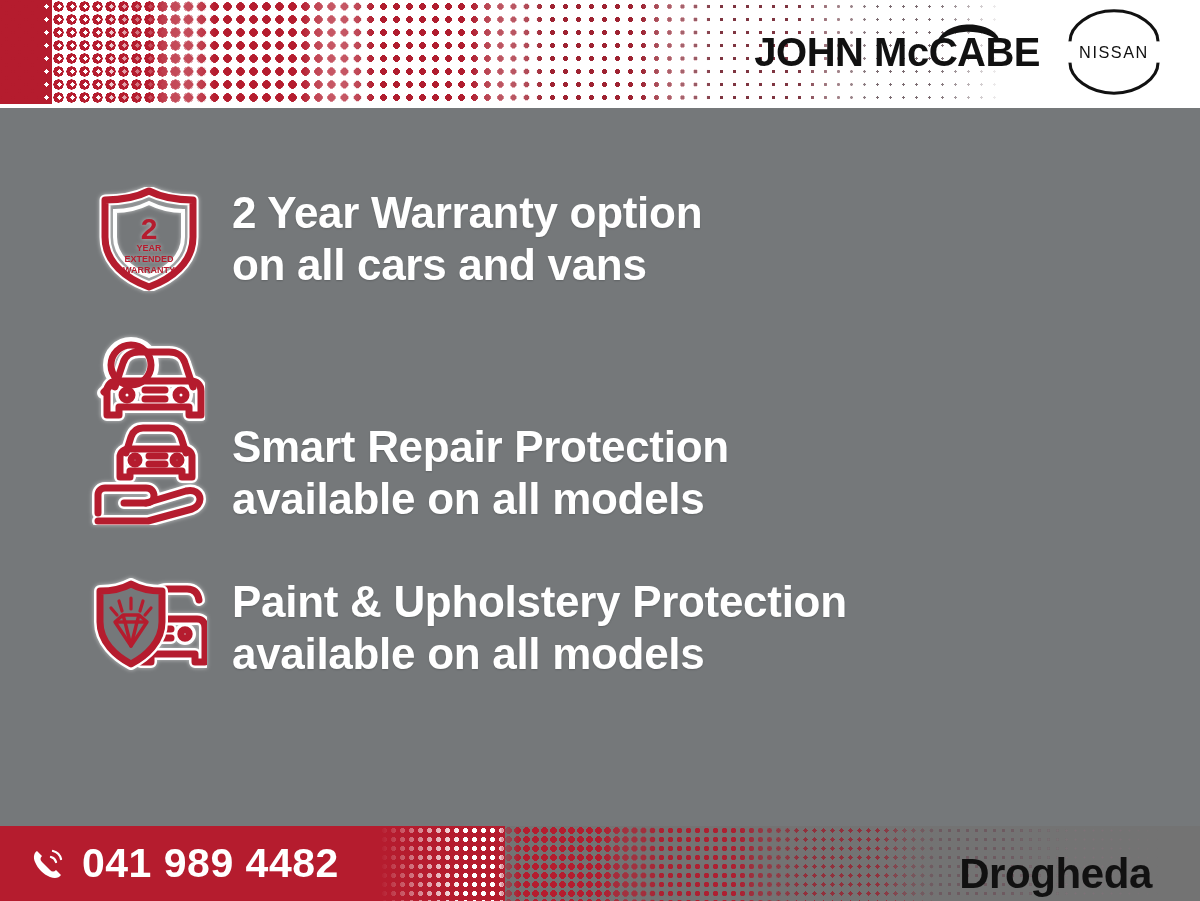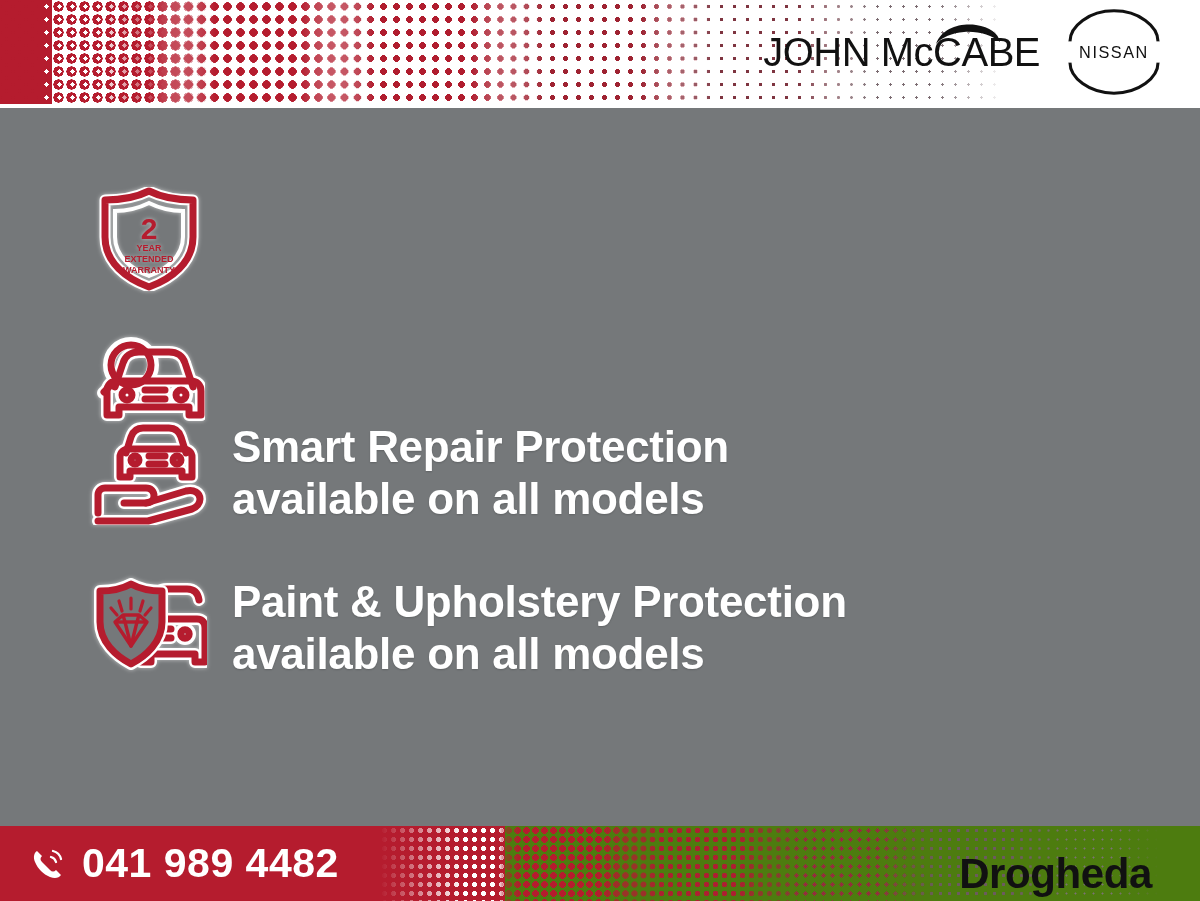--- a/index.html
+++ b/index.html
@@ -95,21 +95,21 @@
     position: absolute;
     right: 38px;
     top: 0;
     height: 104px;
     display: flex;
     align-items: center;
     gap: 26px;
   }
   .brand-name {
     font-family: "Liberation Sans", sans-serif;
-    font-weight: normal;
+    font-weight: bold;
     font-size: 40px;
     letter-spacing: -0.5px;
     color: #111111;
     white-space: nowrap;
     position: relative;
   }
   .brand-name .swoosh {
     position: absolute;
     right: 38px;
     top: -8px;
@@ -166,21 +166,21 @@
     letter-spacing: -0.3px;
     white-space: pre-line;
     text-shadow: 0 1px 2px rgba(0,0,0,0.18);
   }
 
   
   .footer {
     position: absolute;
     left: 0; top: 826px;
     width: 1200px; height: 75px;
-    background: #4d7c0f;
+    background: #737373;
     overflow: hidden;
   }
   .footer-red {
     position: absolute;
     left: 0; top: 0;
     width: 505px; height: 75px;
     background: #B51C2E;
   }
   
   .footer-knockout {
@@ -304,20 +304,22 @@
           <svg width="108" height="104" viewBox="0 0 108 104">
             <path d="M54 4 C40 11, 22 13, 10 13 L10 50 C10 76, 32 92, 54 100 C76 92, 98 76, 98 50 L98 13 C86 13, 68 11, 54 4 Z" fill="none" stroke="#ffffff" stroke-width="11" stroke-linejoin="round"></path>
             <path d="M54 4 C40 11, 22 13, 10 13 L10 50 C10 76, 32 92, 54 100 C76 92, 98 76, 98 50 L98 13 C86 13, 68 11, 54 4 Z" fill="none" stroke="#B51C2E" stroke-width="7" stroke-linejoin="round"></path>
             <path d="M54 16 C42 22, 28 24, 20 24 L20 50 C20 70, 38 83, 54 89 C70 83, 88 70, 88 50 L88 24 C80 24, 66 22, 54 16 Z" fill="none" stroke="#ffffff" stroke-width="4"></path>
             <text x="54" y="52" text-anchor="middle" class="badge-num" font-family="Liberation Sans, sans-serif" font-size="34" font-weight="bold" fill="#B51C2E">2</text>
             <text x="54" y="64" text-anchor="middle" font-family="Liberation Sans, sans-serif" font-size="9" font-weight="bold" fill="#B51C2E">YEAR</text>
             <text x="54" y="75" text-anchor="middle" font-family="Liberation Sans, sans-serif" font-size="9" font-weight="bold" fill="#B51C2E">EXTENDED</text>
             <text x="54" y="86" text-anchor="middle" font-family="Liberation Sans, sans-serif" font-size="9" font-weight="bold" fill="#B51C2E">WARRANTY</text>
           </svg>
         </div>
+        <div class="feature-text">2 Year Warranty option
+on all cars and vans</div>
       </div>
 
       <div class="feature f2">
         <div class="feature-icon">
           <svg width="112" height="96" viewBox="0 0 112 96">
             <g stroke="#ffffff" stroke-width="12" fill="none" stroke-linecap="round" stroke-linejoin="round">
               <path d="M22 52 L30 28 C32 21, 38 17, 46 17 L76 17 C84 17, 90 21, 92 28 L100 52"></path>
               <path d="M14 80 L14 56 C14 50, 18 46, 24 46 L98 46 C104 46, 108 50, 108 56 L108 80 L96 80 L96 72 L26 72 L26 80 Z"></path>
               <circle cx="34" cy="60" r="6"></circle>
               <circle cx="88" cy="60" r="6"></circle>

